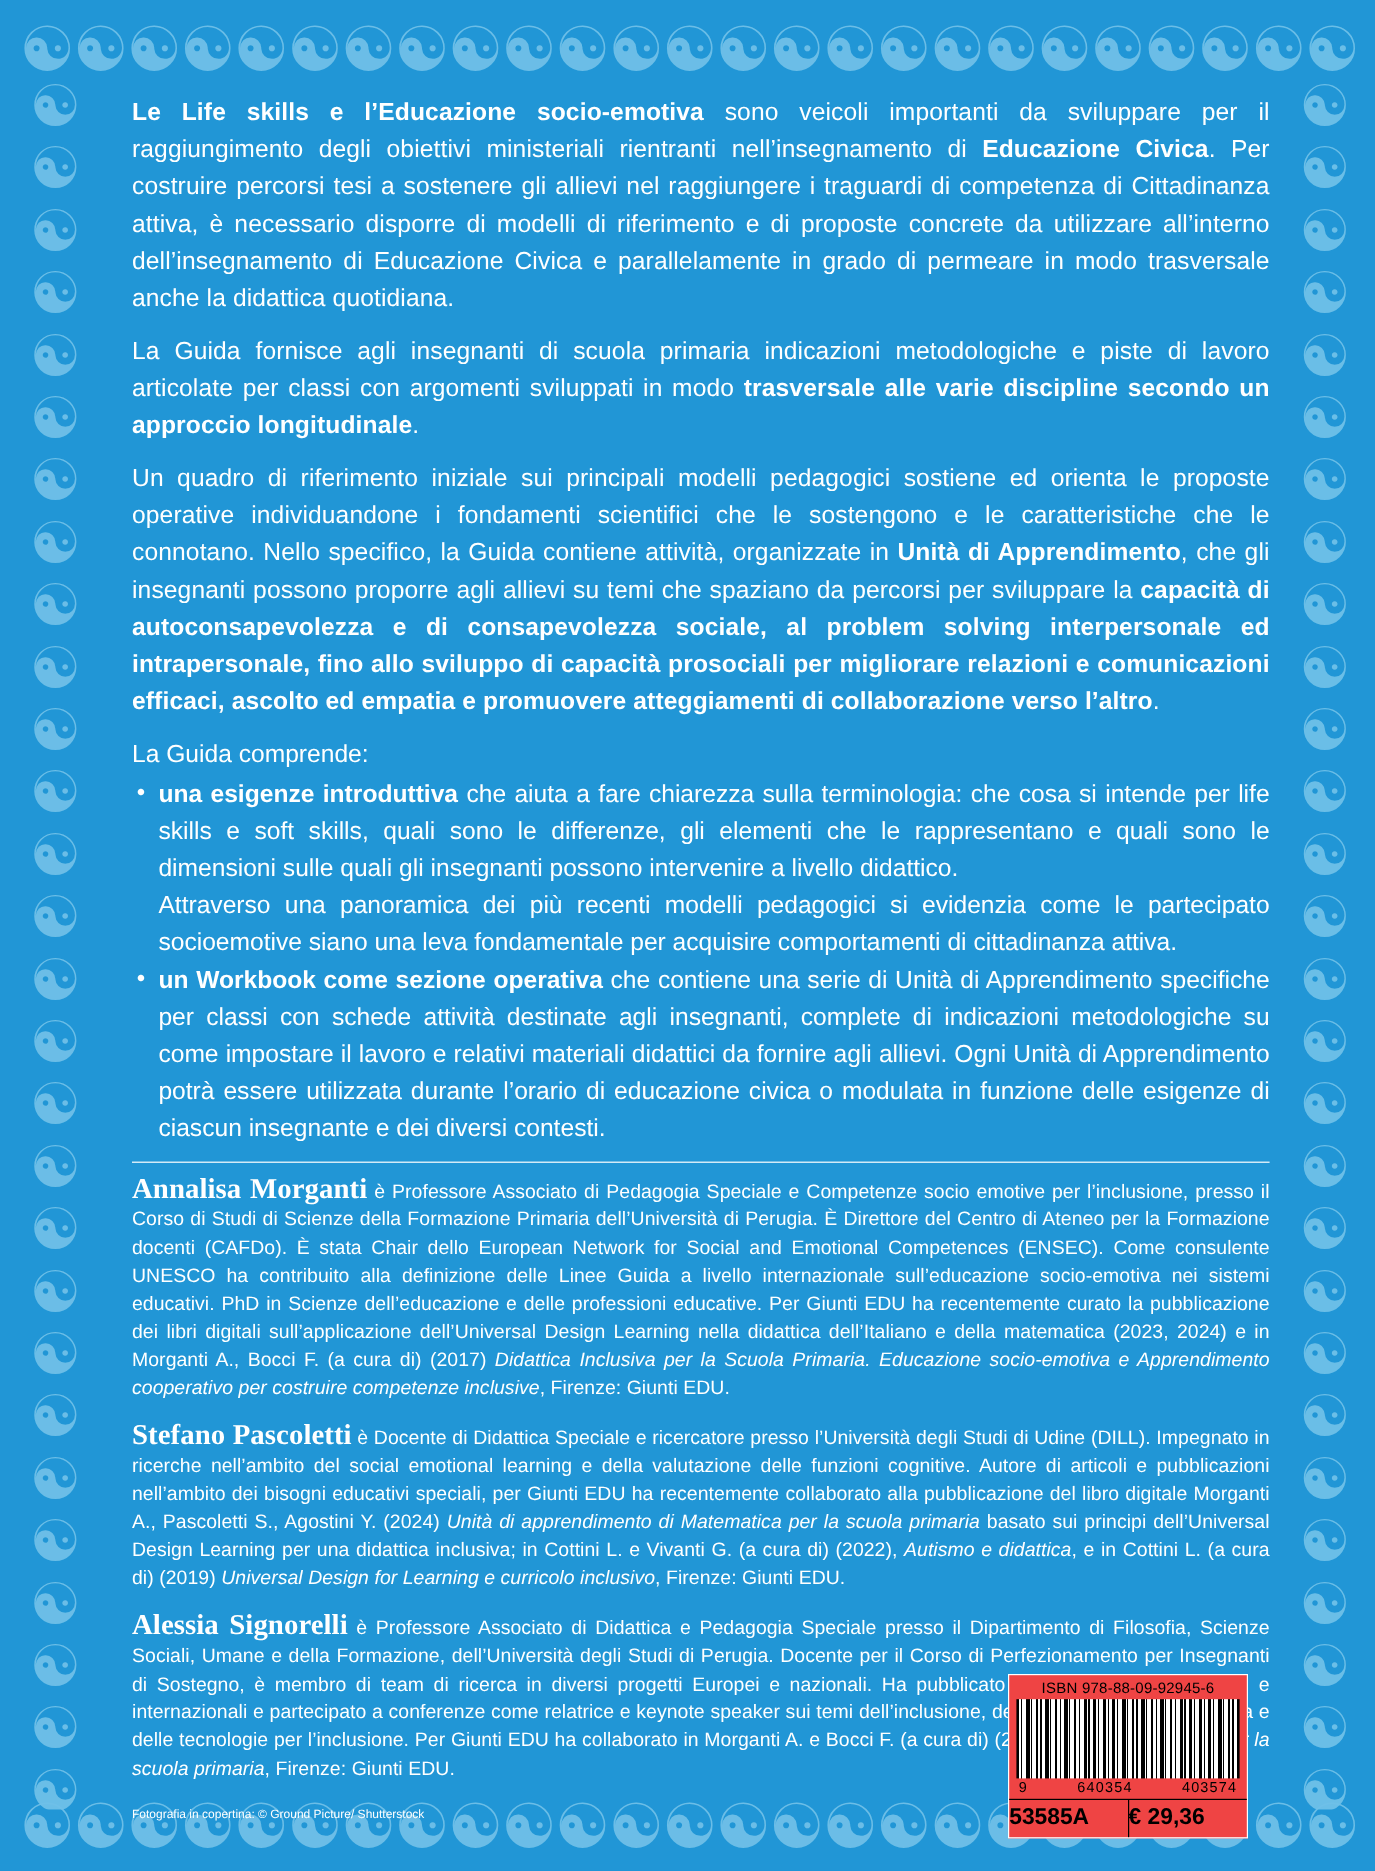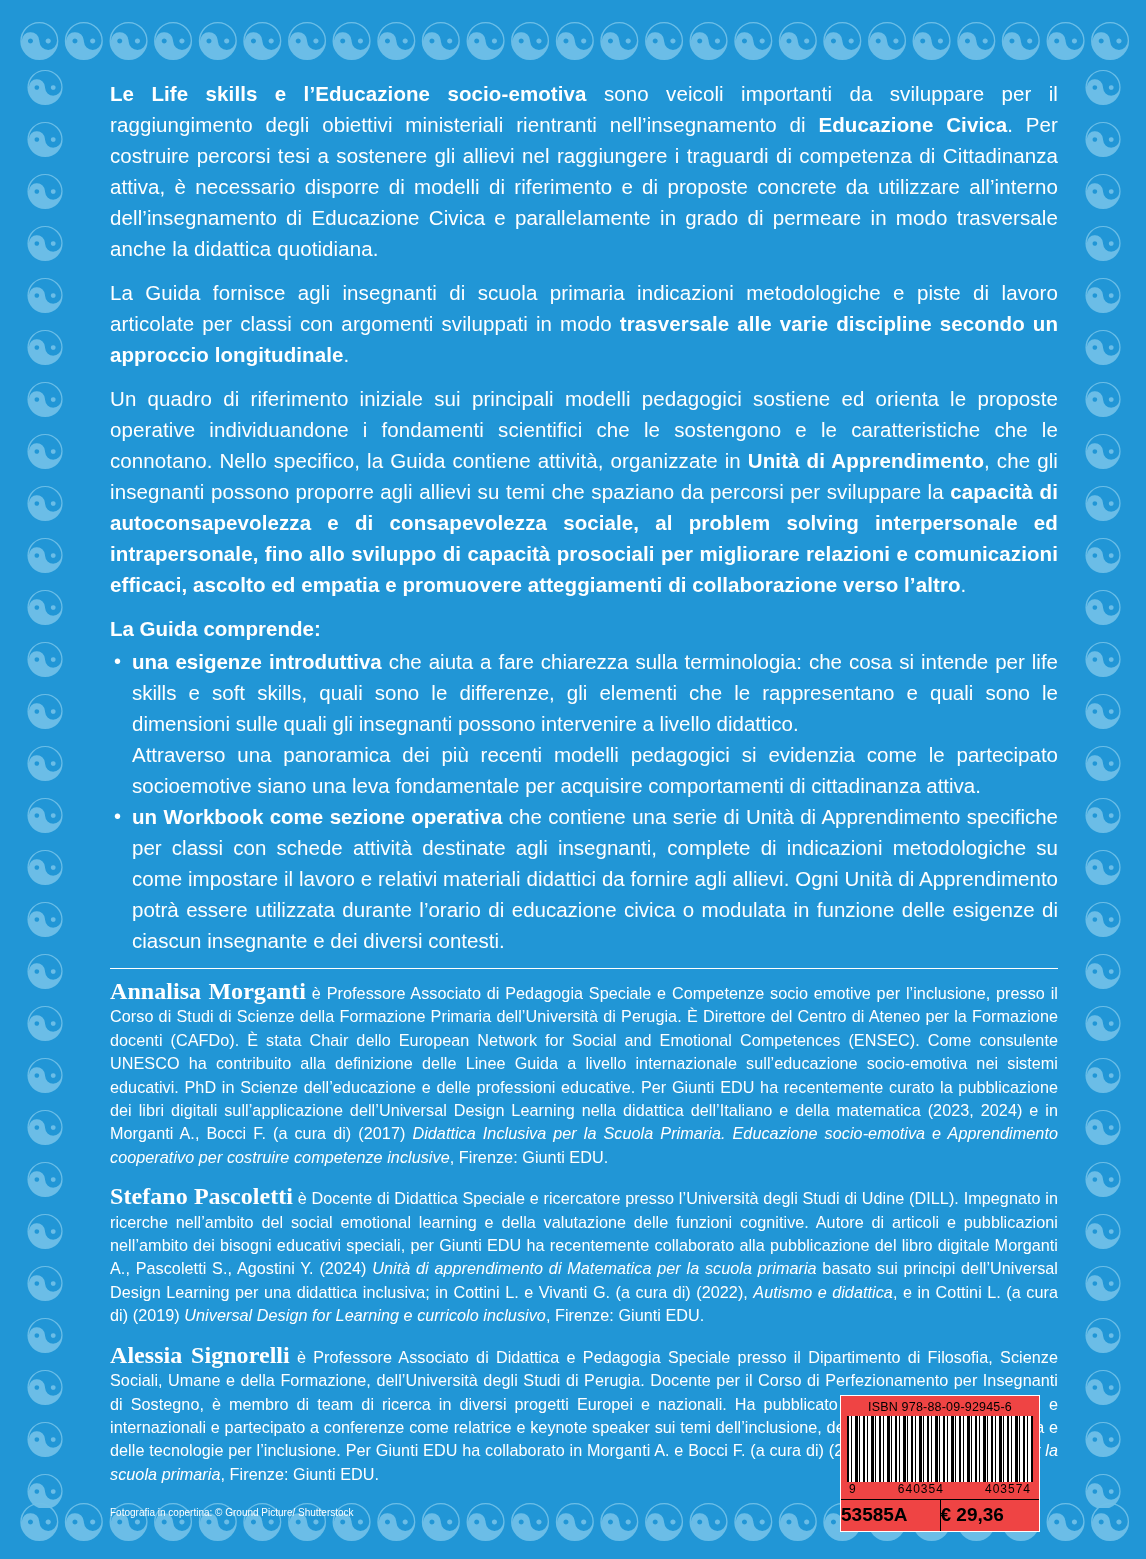--- a/index.html
+++ b/index.html
@@ -41,21 +41,21 @@
     font-size:20.5px;
     line-height:31px;
     text-align:justify;
     margin-bottom:13px;
     letter-spacing:.1px;
   }
   .para b{font-weight:bold;}
   .lead-strong{font-weight:bold;}
   .sub-head{
     font-size:20.5px;
-    font-weight:bold;
+    font-weight:normal;
     line-height:31px;
     margin-bottom:2px;
   }
   ul.guide-list{
     margin:0;padding:0;list-style:none;
   }
   ul.guide-list > li{
     position:relative;
     padding-left:22px;
     font-size:20.5px;

